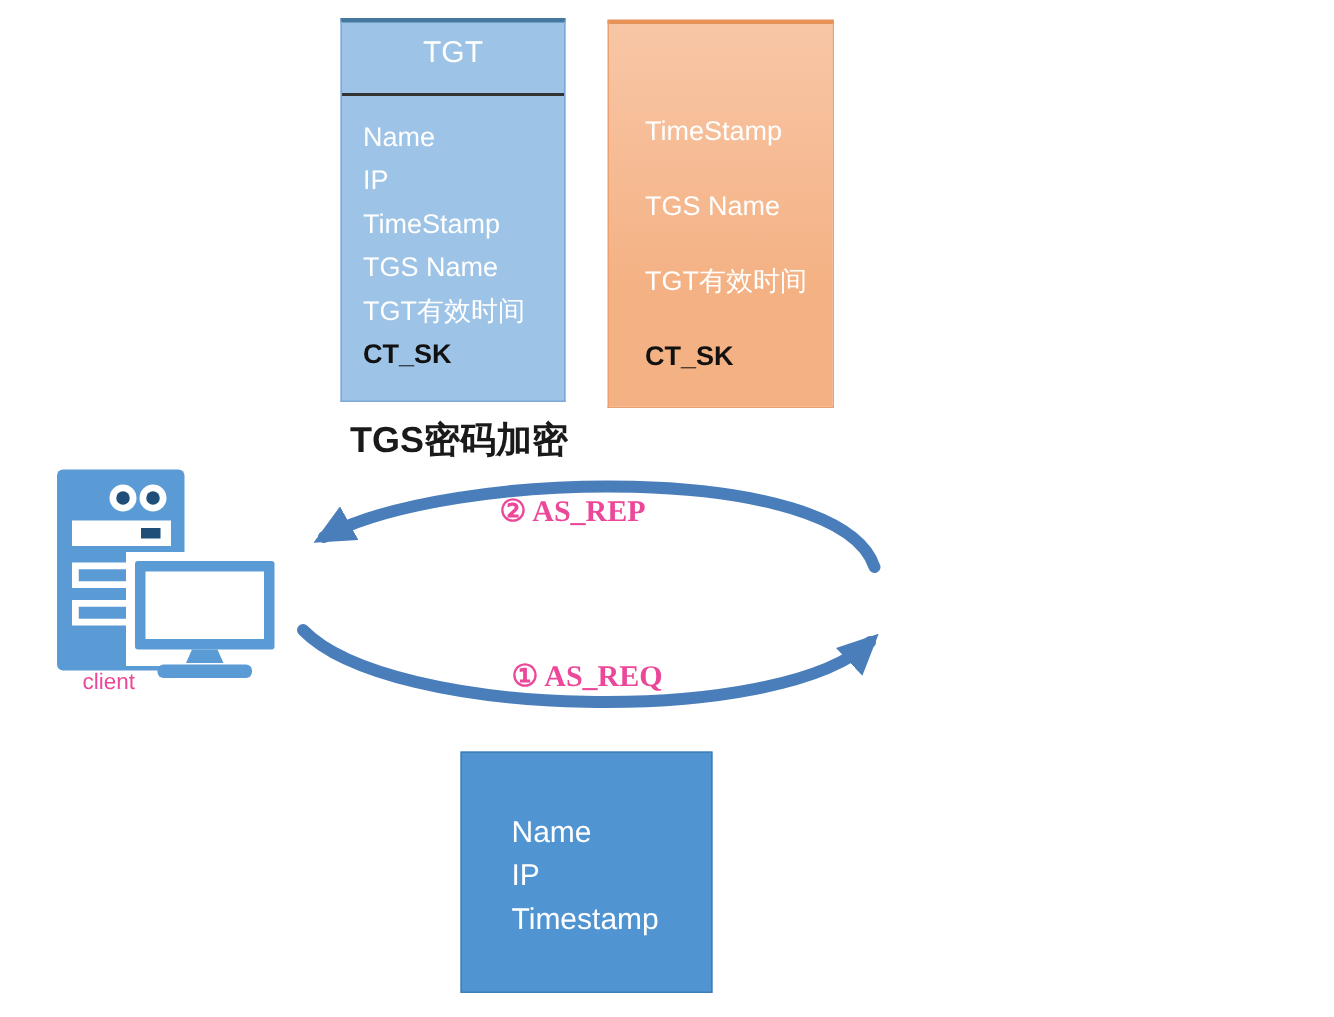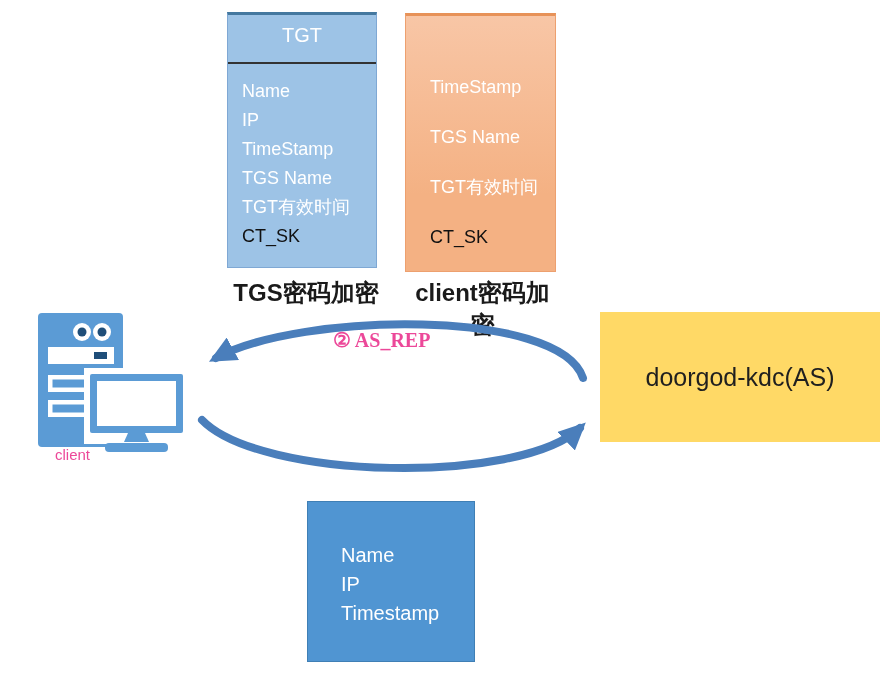--- a/index.html
+++ b/index.html
@@ -19,21 +19,21 @@
   .tgt-box{
     position:absolute;left:227px;top:12px;width:150px;height:256px;
     background:var(--box-blue-light);
     border:1px solid #7FA8D4;border-top:3px solid #44789F;
   }
   .tgt-title{
     color:#ffffff;font-size:20px;text-align:center;padding-top:9px;height:47px;
   }
   .tgt-divider{border-top:2px solid #333333;}
   .tgt-fields{padding:13px 0 0 14px;color:#ffffff;font-size:18px;line-height:29px;}
-  .field-black{color:#111111;font-weight:400;}
+  .field-black{color:#111111;font-weight:700;}
 
   
   .cpart-box{
     position:absolute;left:405px;top:13px;width:151px;height:259px;
     background:linear-gradient(180deg,#F8C6A6 0%,#F4B183 70%);
     border:1px solid #EDA06F;border-top:3px solid #E79258;
   }
   .cpart-fields{padding:46px 0 0 24px;color:#ffffff;font-size:18px;line-height:50px;}
 
   
@@ -92,21 +92,20 @@
   <div class="cpart-box">
     <div class="cpart-fields">
       <div>TimeStamp</div>
       <div>TGS Name</div>
       <div>TGT有效时间</div>
       <div class="field-black">CT_SK</div>
     </div>
   </div>
 
   <div class="caption caption-tgs">TGS密码加密</div>
-  <div class="caption caption-client">client密码加密</div>
 
   <svg class="client-icon" width="158" height="150" viewBox="0 0 158 150">
 
     <rect x="8" y="7" width="85" height="134" rx="4" fill="#5B9BD5"></rect>
     <circle cx="52" cy="26" r="9" fill="#ffffff"></circle>
     <circle cx="52" cy="26" r="4.5" fill="#1F4E79"></circle>
     <circle cx="72" cy="26" r="9" fill="#ffffff"></circle>
     <circle cx="72" cy="26" r="4.5" fill="#1F4E79"></circle>
     <rect x="18" y="41" width="66" height="17" fill="#ffffff"></rect>
     <rect x="64" y="46" width="13" height="7" fill="#1F4E79"></rect>
@@ -116,34 +115,32 @@
     <rect x="22.5" y="98.5" width="57" height="8" fill="#5B9BD5"></rect>
 
     <rect x="54" y="62" width="104" height="76" fill="#ffffff"></rect>
     <rect x="60" y="68" width="93" height="59" rx="2" fill="#5B9BD5"></rect>
     <rect x="67" y="75" width="79" height="45" fill="#ffffff"></rect>
     <polygon points="98,127 115,127 119,136 94,136" fill="#5B9BD5"></polygon>
     <rect x="75" y="137" width="63" height="9" rx="4" fill="#5B9BD5"></rect>
   </svg>
   <div class="client-label">client</div>
 
-  <div class="kdc-box">
-    <span>doorgod-kdc(AS)</span>
-  </div>
 
   <svg class="arrows" width="430" height="190" viewBox="0 0 430 190">
     <defs>
       <marker id="ah" markerUnits="strokeWidth" markerWidth="3.4" markerHeight="3.2" refX="2.4" refY="1.6" orient="auto">
         <path d="M0,0 L3.4,1.6 L0,3.2 z" fill="#4A7EBB"></path>
       </marker>
     </defs>
     <path d="M 403,78 C 380,8 120,12 36,58" fill="none" stroke="#4A7EBB" stroke-width="8" stroke-linecap="round" marker-end="url(#ah)"></path>
     <path d="M 22,120 C 80,180 340,185 400,128" fill="none" stroke="#4A7EBB" stroke-width="8" stroke-linecap="round" marker-end="url(#ah)"></path>
   </svg>
   <div class="flow-label as-rep-label">② AS_REP</div>
+  <div class="flow-label as-req-label">① AS_REQ</div>
 
   <div class="req-box">
     <div class="req-fields">
       <div>Name</div>
       <div>IP</div>
       <div>Timestamp</div>
     </div>
   </div>
 
 </div>

